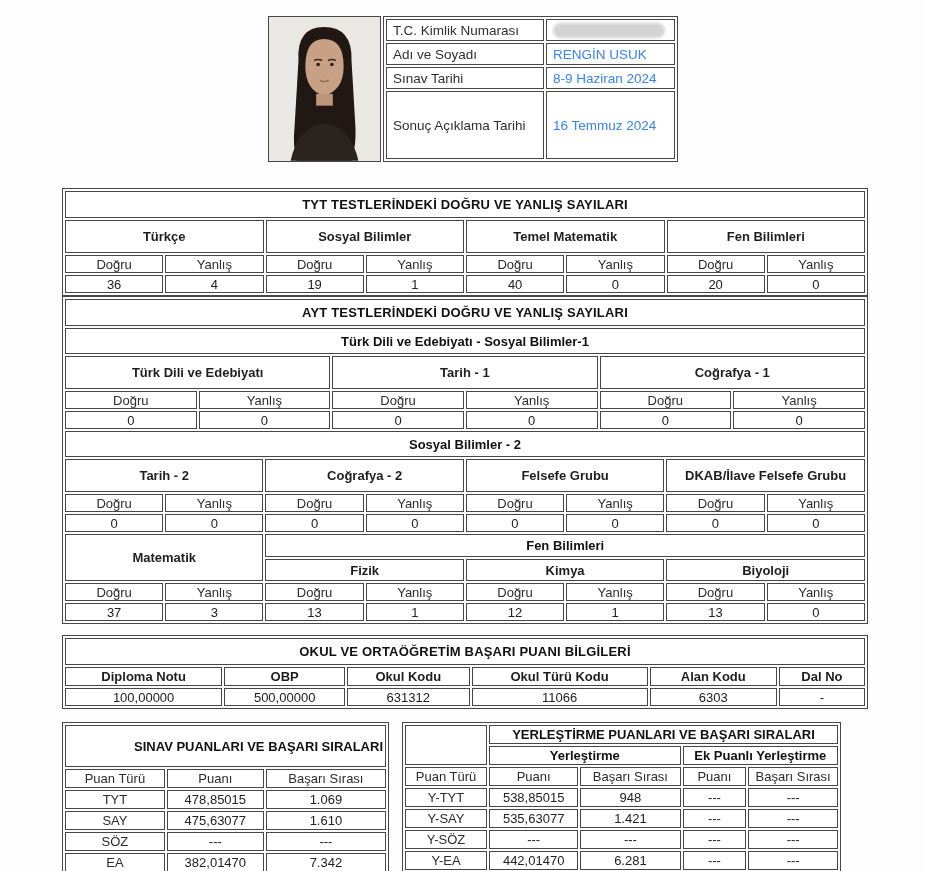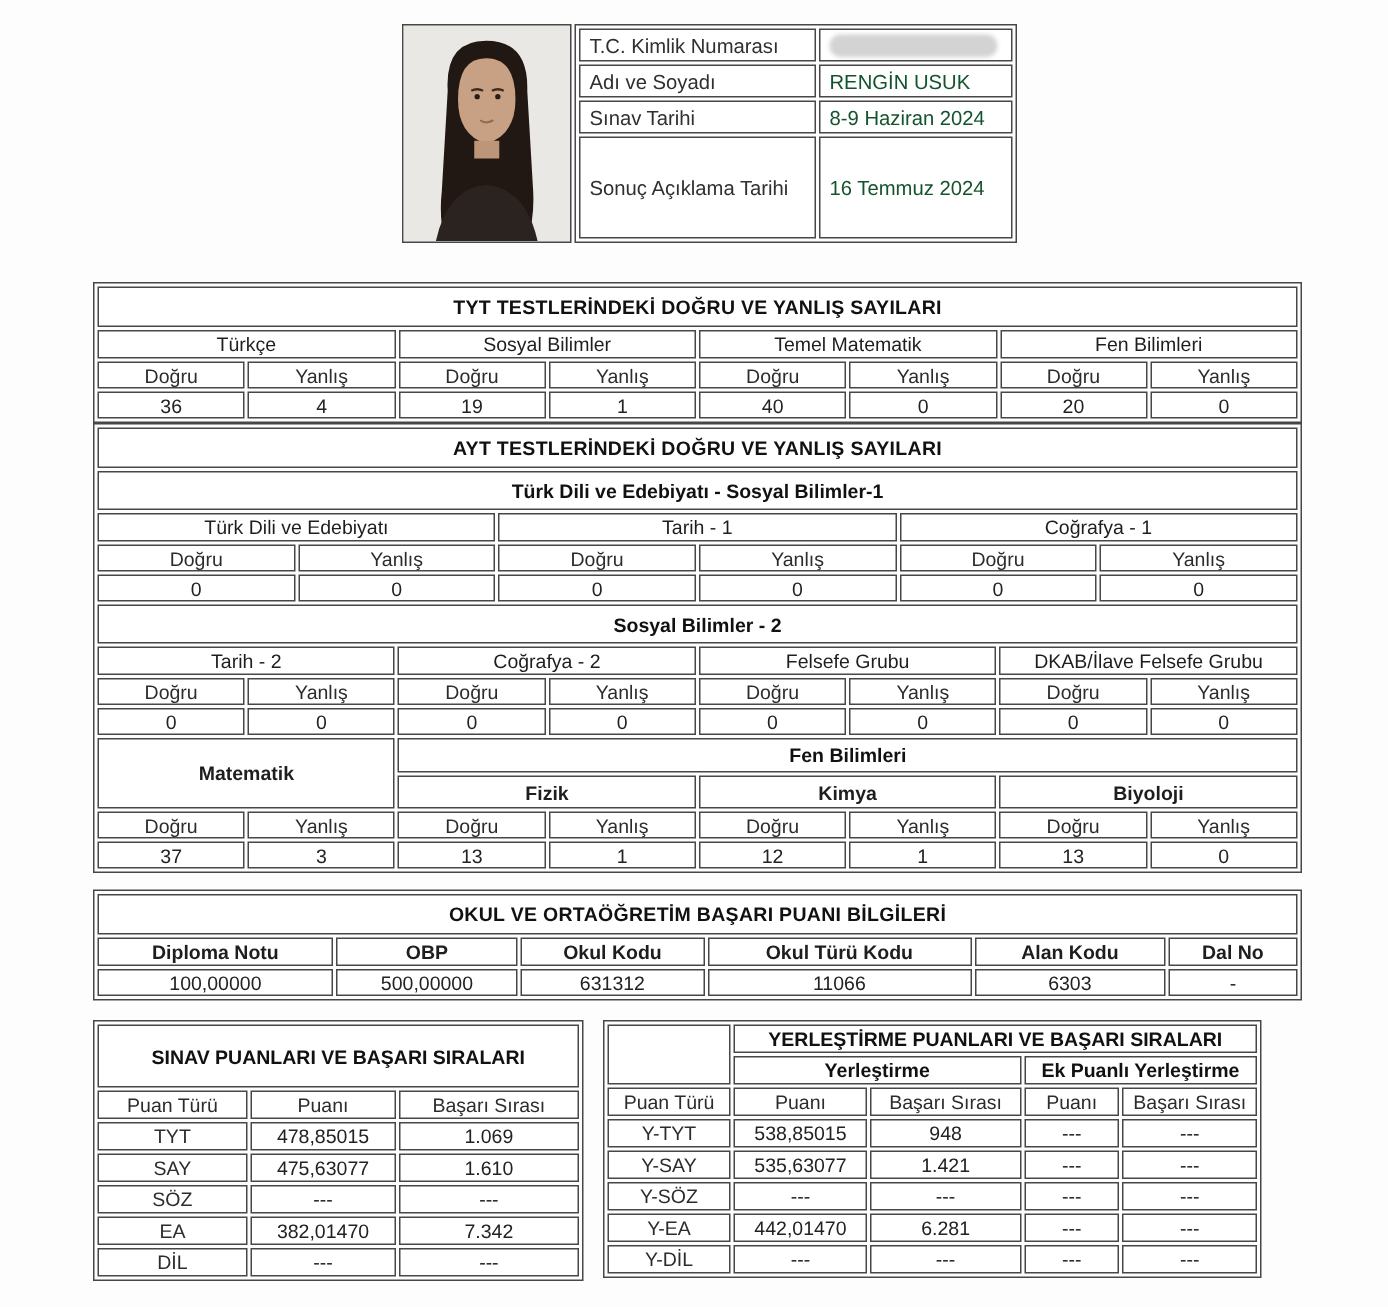--- a/index.html
+++ b/index.html
@@ -24,38 +24,38 @@
     background: #fff;
     text-align: center;
     vertical-align: middle;
     font-size: 13px;
     padding: 0 2px;
     overflow: hidden;
     white-space: nowrap;
   }
   td.big-title   { background: #cfe0f1; font-weight: bold; font-size: 21px; height: 27px; letter-spacing: 0.2px; color: #111; }
   td.sect-title  { background: #cfe0f1; font-weight: bold; font-size: 19px; height: 26px; color: #111; }
-  td.group-head  { background: #cfe0f1; font-weight: normal; font-size: 13px; height: 19px; }
+  td.group-head  { background: #cfe0f1; font-weight: bold; font-size: 13px; height: 33px; }
   td.dy-head     { background: #ececec; font-size: 12.5px; height: 18px; color: #2c2c2c; }
   td.val         { font-size: 13px; height: 18px; color: #222; }
 
   
   .top-section { display: flex; margin: 16px 0 0 268px; align-items: center; }
   .photo-box {
     width: 113px; height: 146px;
     border: 1px solid #474747;
     background: #eceae7;
     flex: none;
     margin-right: 2px;
   }
   .photo-box svg { display: block; width: 100%; height: 100%; }
   table.info { width: 295px; height: 146px; }
   table.info td { text-align: left; padding: 1px 6px; font-size: 13.5px; color: #303030; }
   table.info col.c-label { width: 158px; }
-  table.info td.info-val { color: #14532d; }
+  table.info td.info-val { color: #3b82f6; }
   .redact-blob {
     width: 112px; height: 15px;
     background: #d3d3d3;
     border-radius: 8px;
     filter: blur(1.5px);
   }
 
   
   .main-col { margin-left: 62px; width: 806px; }
   table.w-full { width: 806px; }
@@ -298,21 +298,21 @@
   <div class="bottom-row">
 
     <table class="tbl bl">
       <colgroup>
           <col style="width:31.5%">
           <col style="width:30.6%">
           <col style="width:37.9%">
         </colgroup>
       <tbody>
           <tr>
-        <td colspan="3" class="b-title" style="height:42px;">SINAV PUANLARI VE BAŞARI SIRALARI</td>
+        <td colspan="3" class="b-title" style="height:42px;text-align:right;">SINAV PUANLARI VE BAŞARI SIRALARI</td>
       </tr>
       <tr>
         <td class="b-head">Puan Türü</td>
         <td class="b-head">Puanı</td>
         <td class="b-head">Başarı Sırası</td>
       </tr>
       <tr>
         <td class="b-label">TYT</td>
         <td class="b-val">478,85015</td>
         <td class="b-val">1.069</td>

